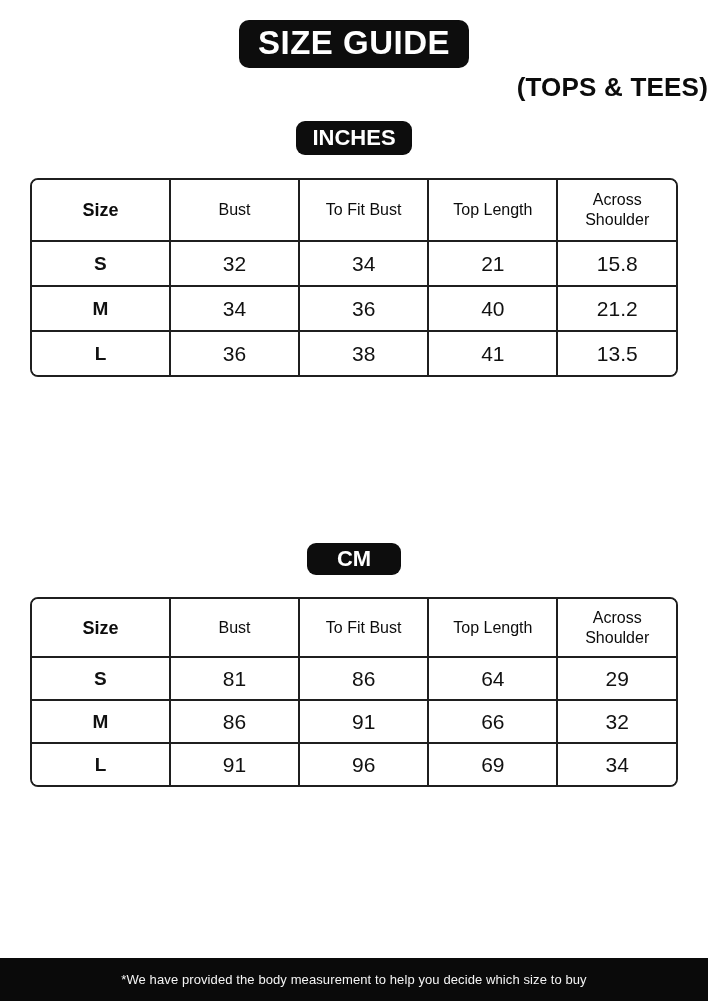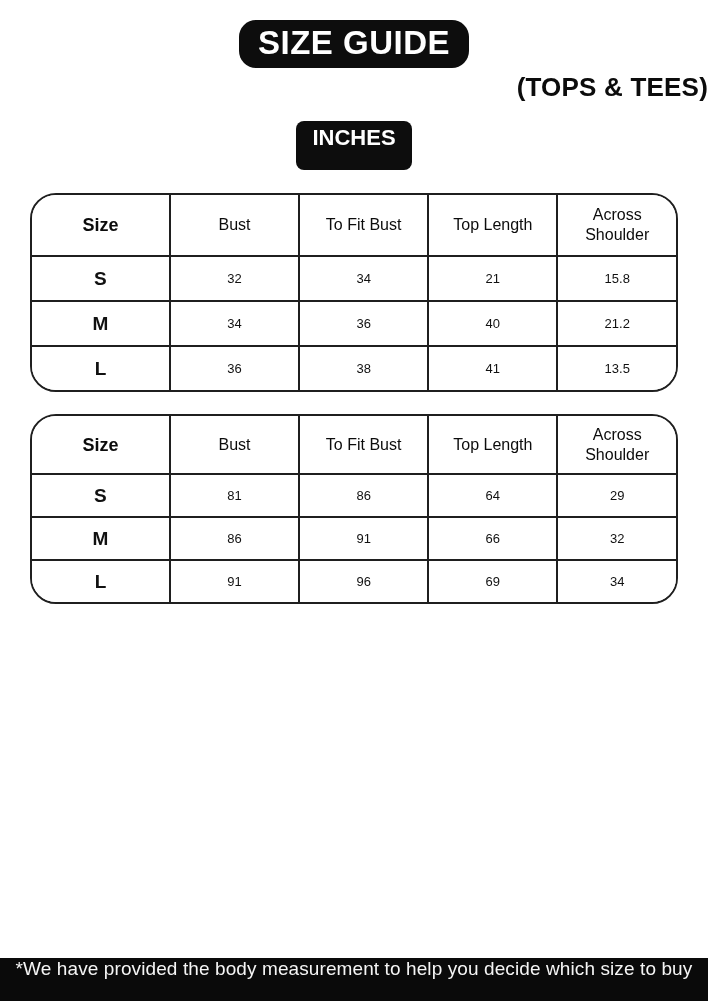--- a/index.html
+++ b/index.html
@@ -33,50 +33,49 @@
     color:var(--badge-text);
     font-weight:bold;
     text-align:center;
   }
   .title-badge{
     margin-top:20px;
     font-size:33px;
     letter-spacing:0.5px;
     line-height:38px;
     padding:4px 19px 6px;
-    border-radius:17px;
+    border-radius:10px;
   }
   .subtitle{
     margin-top:4px;
     text-align:right;
     font-size:26px;
     font-weight:bold;
     letter-spacing:0.2px;
     color:#0c0c0c;
   }
   .unit-badge{
     font-size:22px;
     line-height:25px;
     border-radius:9px;
   }
   .inches-badge{
     margin-top:18px;
-    padding:4px 16px 20px;
-    border-radius:8px;
+    padding:4px 16px 5px;
   }
   .cm-badge{
     margin-top:166px;
     padding:3px 30px 4px;
   }
   
   .table-wrap{
     width:648px;
     margin:23px auto 0;
     border:2px solid var(--table-border);
-    border-radius:26px;
+    border-radius:8px;
     overflow:hidden;
     background:#fff;
   }
   .table-wrap table{
     width:calc(100% + 4px);
     margin:-2px;
     border-collapse:collapse;
     table-layout:fixed;
   }
   .table-wrap th,
@@ -97,42 +96,42 @@
   .table-wrap thead th:first-child{
     font-weight:bold;
     font-size:18px;
   }
   .table-wrap tbody th{
     font-weight:bold;
     font-size:19px;
   }
   .table-wrap tbody td{
     font-weight:normal;
-    font-size:13px;
+    font-size:21px;
   }
   .table-wrap.inches tbody th,
   .table-wrap.inches tbody td{height:45px;}
   .table-wrap.cm{margin-top:22px;}
   .table-wrap.cm thead th{height:59px;}
   .table-wrap.cm tbody th,
   .table-wrap.cm tbody td{height:43px;}
   col.c-size{width:21.5%;}
   col.c-std{width:20%;}
   col.c-last{width:18.5%;}
   
   .footnote-bar{
     position:absolute;
     left:0;right:0;bottom:0;
     height:43px;
     background:var(--footer-bg);
     color:var(--footer-text);
     display:flex;
-    align-items:flex-start;
+    align-items:center;
     justify-content:center;
-    font-size:19px;
+    font-size:13px;
     letter-spacing:0.1px;
   }
 </style>
 </head>
 <body>
 
 <div class="page">
 
   <div class="badge title-badge">
     <span>SIZE GUIDE</span>
@@ -183,20 +182,23 @@
               <td>38</td>
               <td>41</td>
               <td>13.5</td>
             </tr>
           </tbody>
       </table>
     </div>
   </section>
 
   <section>
+    <div class="badge unit-badge cm-badge">
+      <span>CM</span>
+    </div>
     <div class="table-wrap cm">
       <table>
         <colgroup>
           <col class="c-size">
             <col class="c-std">
             <col class="c-std">
             <col class="c-std">
             <col class="c-last">
         </colgroup>
         <thead>

